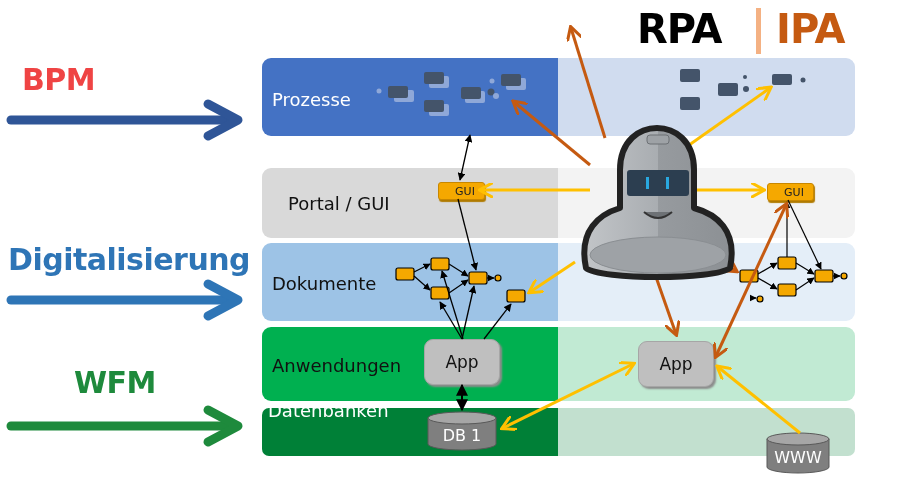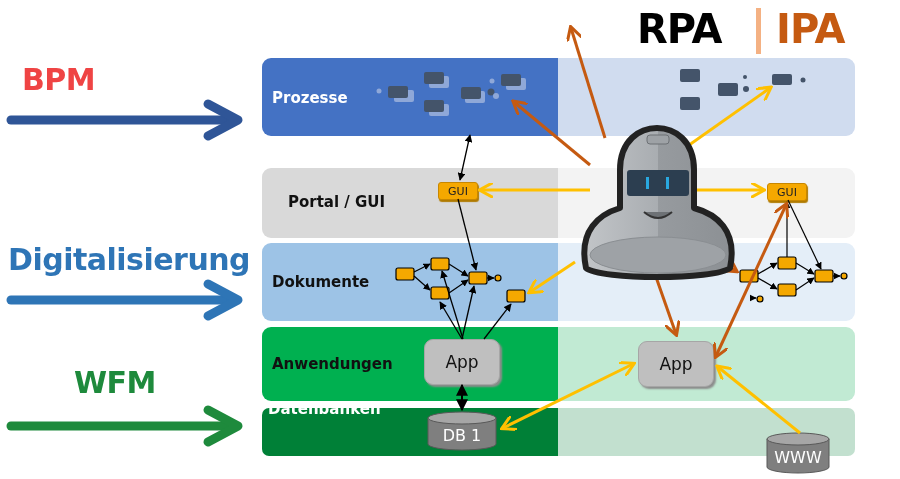--- a/index.html
+++ b/index.html
@@ -1,28 +1,28 @@
 <!DOCTYPE html>
 <html><head>
 <meta charset="utf-8">
 <style>
   html, body { margin: 0; padding: 0; background: #ffffff; }
   body { width: 900px; height: 479px; position: relative; overflow: hidden;
          font-family: "DejaVu Sans", "Liberation Sans", sans-serif; }
   .abs { position: absolute; }
   .side-label { position: absolute; font-weight: bold; font-size: 30px; letter-spacing: -0.5px; }
   .layer { position: absolute; border-radius: 9px; }
-  .layer-label { position: absolute; font-weight: bold; font-size: 15px; }
+  .layer-label { position: absolute; font-weight: normal; font-size: 18px; }
   .title { position: absolute; top: 6px; font-weight: bold; font-size: 40px; letter-spacing: -1px; }
   .app-box { position: absolute; width: 74px; height: 44px; background: #bfbfbf; border: 1px solid #a6a6a6;
              border-radius: 9px; box-shadow: 2px 2px 2px #8c8c8c; display: flex; align-items: center;
              justify-content: center; font-size: 17px; color: #111; }
   .gui-box { position: absolute; height: 16px; background: #f5a800; border: 1px solid #c88700;
              border-radius: 3px; box-shadow: 1px 2px 1px #b07a00; display:flex; align-items:center;
-             justify-content:center; font-size: 11px; color: #222; }
+             justify-content:center; font-size: 11px; color: #222; padding-left: 7px; }
   .db-text { font-size: 16px; fill: #ffffff; }
   svg#overlay { position: absolute; left: 0; top: 0; }
 </style>
 </head>
 <body>
 
 <div class="title" style="left: 637px; color: #000000;">RPA</div>
 <div class="abs" style="left:756px; top:8px; width:5px; height:46px; background:#f4b183;"></div>
 <div class="title" style="left: 776px; color: rgb(197, 90, 17);">IPA</div>
 

